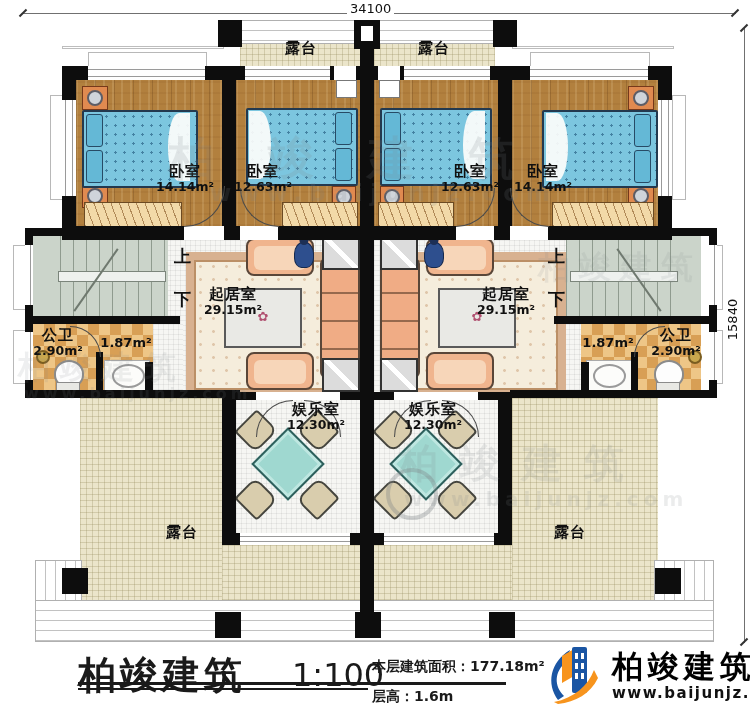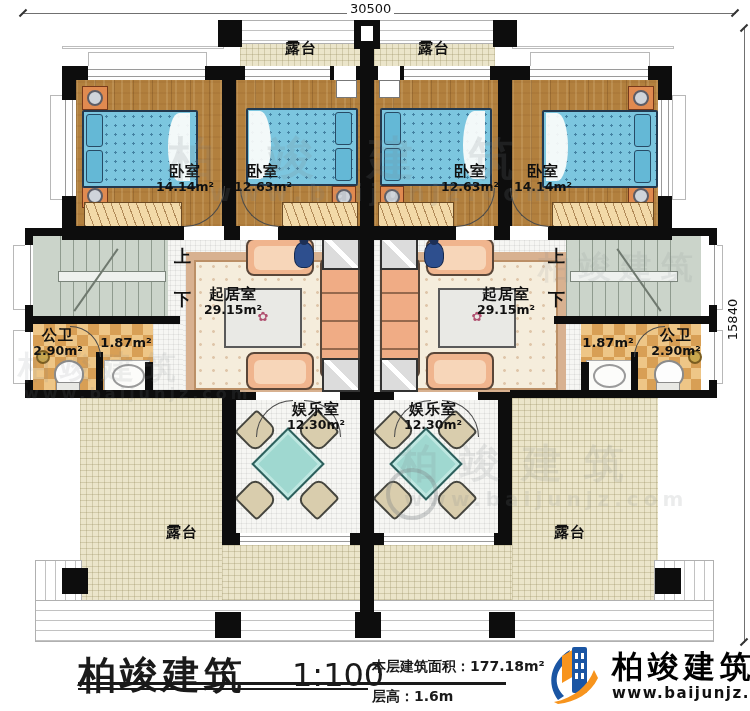--- a/index.html
+++ b/index.html
@@ -79,21 +79,21 @@
   .brandurl{z-index:10;font-size:15px;font-weight:700;color:#111;letter-spacing:1.5px;white-space:nowrap;}
 </style>
 </head>
 <body>
 
 <div id="stage">
 
   <div class="abs dimline" style="left:22px;top:13px;width:714px;height:1px;"></div>
   <div class="abs tick" style="left:18px;top:12px;"></div>
   <div class="abs tick" style="left:730px;top:12px;"></div>
-  <div class="abs dimtext" style="left:347px;top:1px;">30500</div>
+  <div class="abs dimtext" style="left:347px;top:1px;">34100</div>
   <div class="abs dimline" style="left:744px;top:28px;width:1px;height:615px;"></div>
   <div class="abs tick" style="left:739px;top:27px;"></div>
   <div class="abs tick" style="left:739px;top:641px;"></div>
   <div class="abs dimtextV" style="left:712px;top:312px;">15840</div>
 
   <div class="abs sill" style="left:88px;top:52px;width:117px;height:13px;"></div>
   <div class="abs sill" style="left:530px;top:52px;width:118px;height:13px;"></div>
   <div class="abs sill" style="left:50px;top:95px;width:12px;height:103px;"></div>
   <div class="abs sill" style="left:672px;top:95px;width:12px;height:103px;"></div>
   <div class="abs sill" style="left:13px;top:245px;width:12px;height:63px;"></div>

